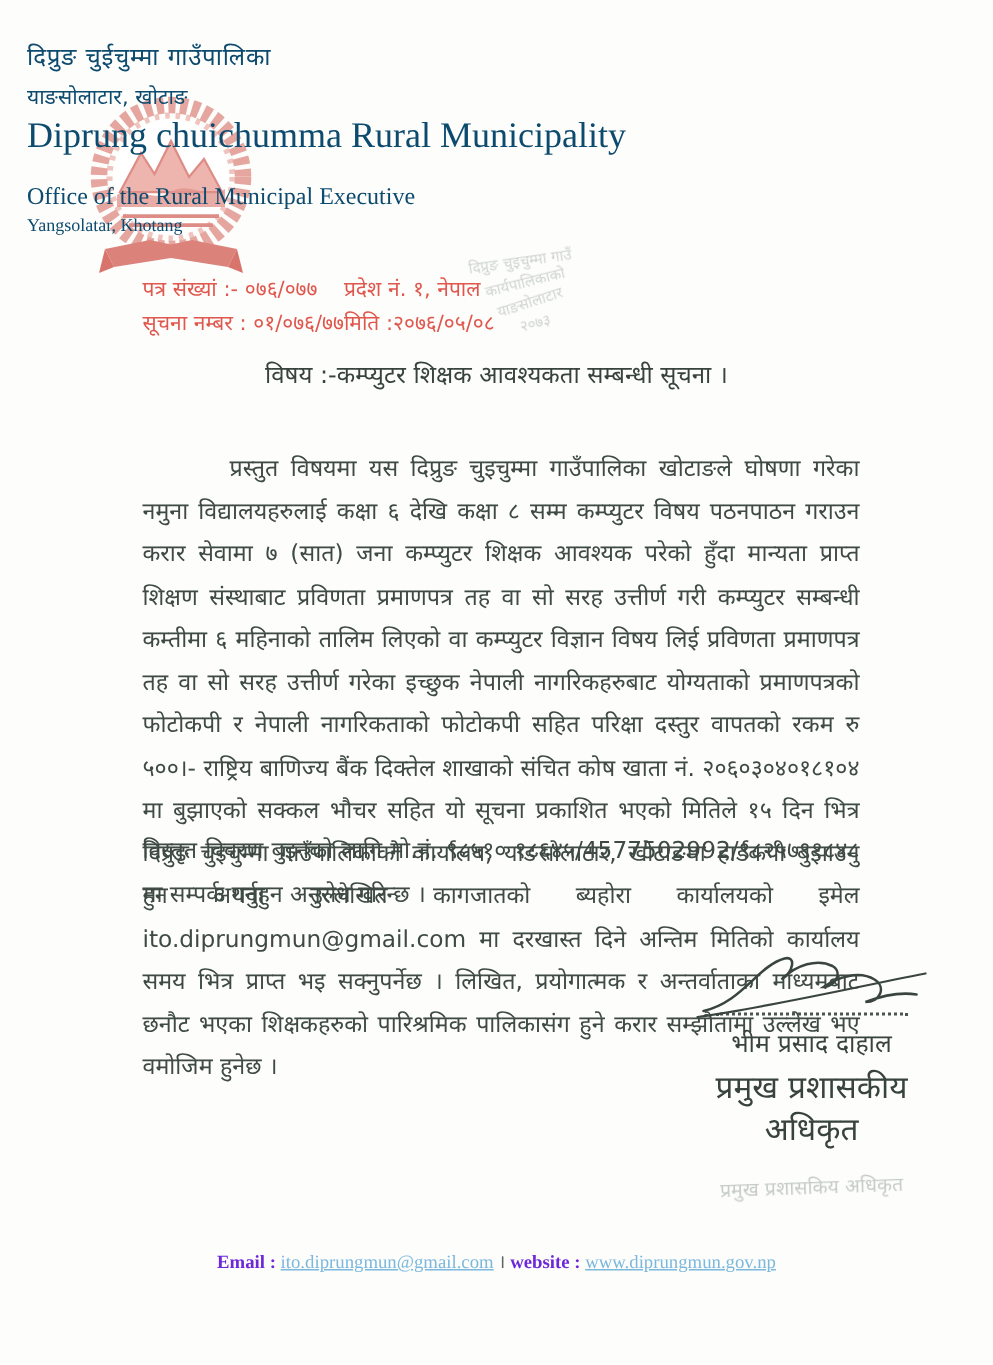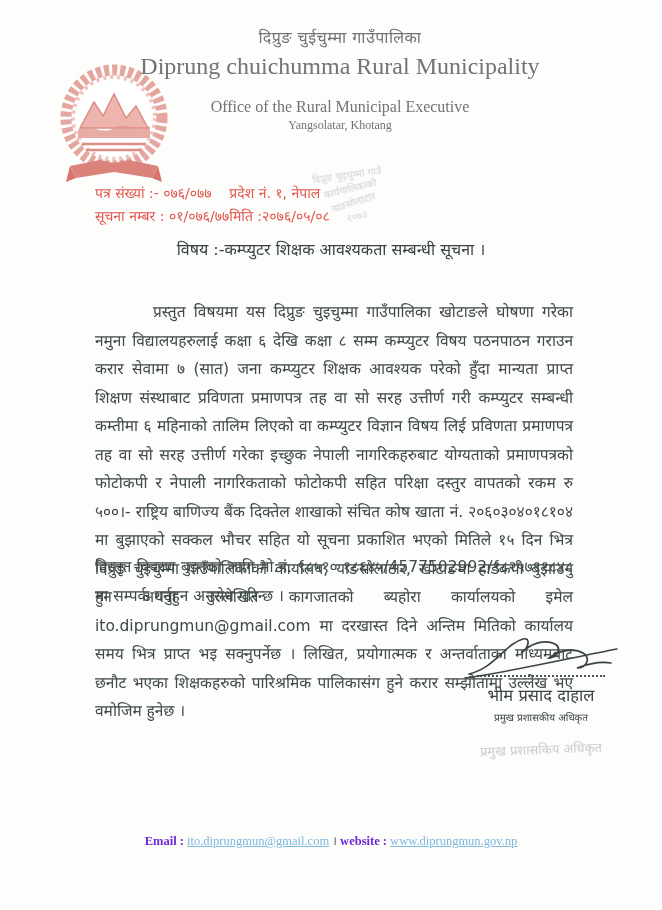--- a/index.html
+++ b/index.html
@@ -7,21 +7,21 @@
     position:relative;
     width:662px;height:910px;
     margin:0 auto;
     background:#fdfdfc;
     overflow:hidden;
     font-family:"DejaVu Sans","Liberation Sans",sans-serif;
     color:#3e4a43;
     box-shadow:0 0 6px rgba(0,0,0,.25);
   }
   
-  .letterhead{position:absolute;top:26px;left:0;width:100%;text-align:center;color:#737373;}
+  .letterhead{position:absolute;top:26px;left:0;width:100%;color:#0c4a6e;}
   .lh-np-small{font-size:16px;letter-spacing:.5px;margin-left:18px;}
   .lh-np-big{font-size:28px;font-weight:bold;margin-top:6px;margin-left:18px;}
   .lh-np-addr{font-size:14px;margin-top:6px;margin-left:18px;}
   .lh-en-big{font-family:"Liberation Serif","DejaVu Serif",serif;font-size:24px;margin-top:5px;margin-left:18px;}
   .lh-en-mid{font-family:"Liberation Serif","DejaVu Serif",serif;font-size:16px;margin-top:18px;margin-left:18px;}
   .lh-en-small{font-family:"Liberation Serif","DejaVu Serif",serif;font-size:12px;margin-top:2px;margin-left:18px;}
   .emblem{position:absolute;left:56px;top:62px;width:116px;height:130px;}
   
   .meta{position:absolute;top:182px;left:95px;right:88px;display:flex;justify-content:flex-start;color:#e0574d;font-size:14px;line-height:23px;}
   .meta .right{text-align:left;}
@@ -46,21 +46,21 @@
   }
   .contact-text{
     position:absolute;top:553px;left:95px;width:478px;
     font-size:15.5px;line-height:28.5px;text-align:justify;color:#3e4a43;
   }
   
   .sig-block{position:absolute;top:632px;left:452px;width:178px;text-align:center;color:#37433c;}
   .sig-svg{display:block;margin:0 auto -10px auto;}
   .sig-dots{width:128px;margin:0 auto;border-bottom:2.5px dotted #4a554e;height:1px;}
   .sig-name{font-size:16.5px;margin-top:6px;}
-  .sig-title{font-size:10px;margin-top:4px;}
+  .sig-title{font-size:21px;margin-top:4px;}
   .sig-stamp{
     margin-top:16px;font-size:13px;color:#97a39b;opacity:.55;
     transform:rotate(-2deg);filter:blur(.4px);white-space:nowrap;
   }
   
   .footer{position:absolute;top:832px;left:0;width:100%;text-align:center;font-size:12.5px;color:#5a6660;font-family:"Liberation Serif","DejaVu Serif",serif;}
   .footer .lbl{font-weight:bold;color:#6d28d9;}
   .footer a{color:#7bb8dc;text-decoration:underline;}
 </style>
 </head>
@@ -82,20 +82,21 @@
 
       <path d="M26,82 L90,82 M30,88 L86,88" stroke="#dd8d86" stroke-width="2.5" fill="none"></path>
 
       <path d="M14,104 L44,98 L58,101 L72,98 L102,104 L96,116 L58,110 L20,116 Z" fill="#db837b"></path>
       <path d="M14,104 L20,116 L10,120 Z M102,104 L96,116 L106,120 Z" fill="#d9746c"></path>
     </svg>
   </div>
 
   <div class="letterhead">
     <div class="lh-np-small">दिप्रुङ चुईचुम्मा गाउँपालिका</div>
+    <div class="lh-np-addr">याङसोलाटार, खोटाङ</div>
     <div class="lh-en-big">Diprung chuichumma Rural Municipality</div>
     <div class="lh-en-mid">Office of the Rural Municipal Executive</div>
     <div class="lh-en-small">Yangsolatar, Khotang</div>
   </div>
 
   <div class="center-stamp">
     <div>दिप्रुङ चुइचुम्मा गाउँ</div>
     <div>कार्यपालिकाको</div>
     <div>याङसोलाटार</div>
     <div>२०७३</div>

